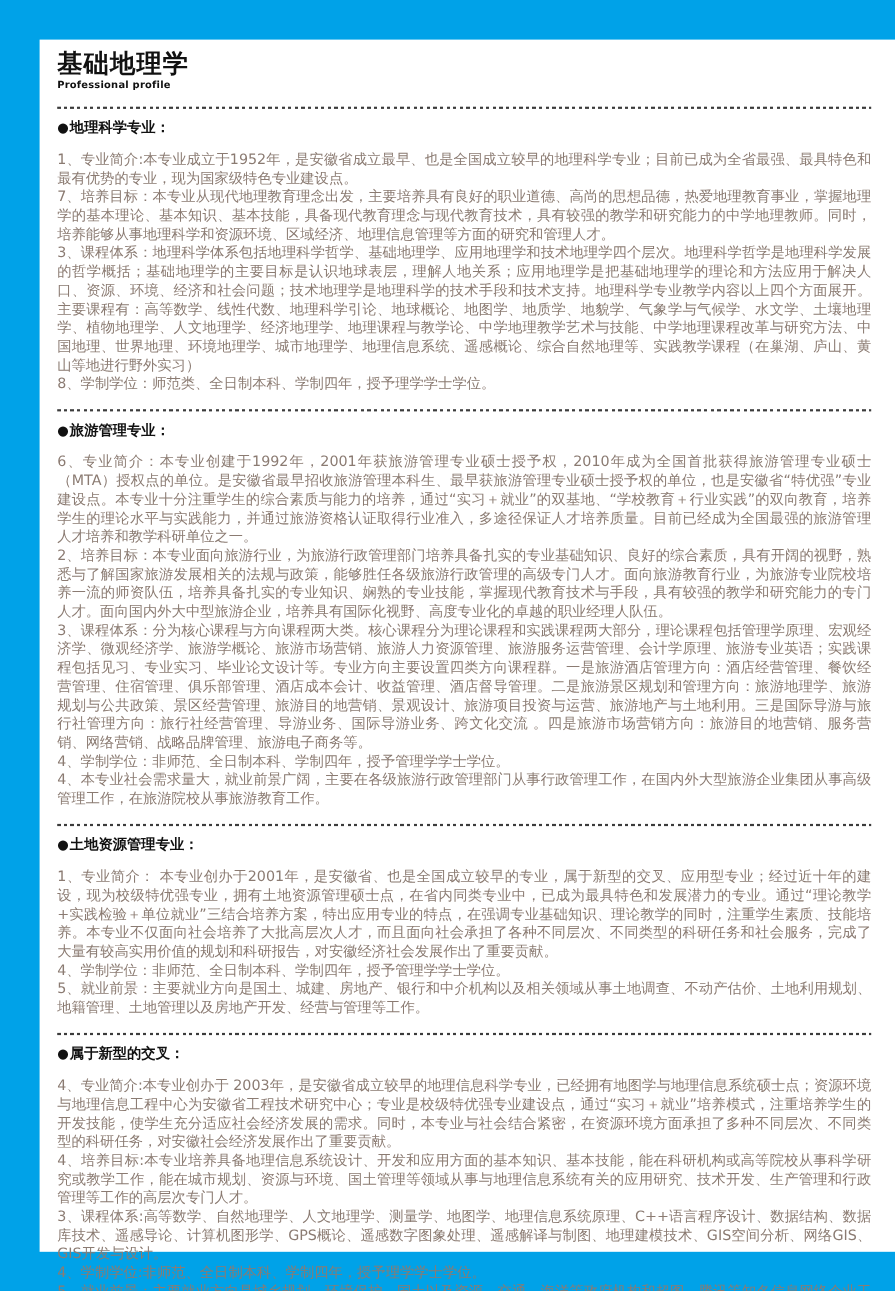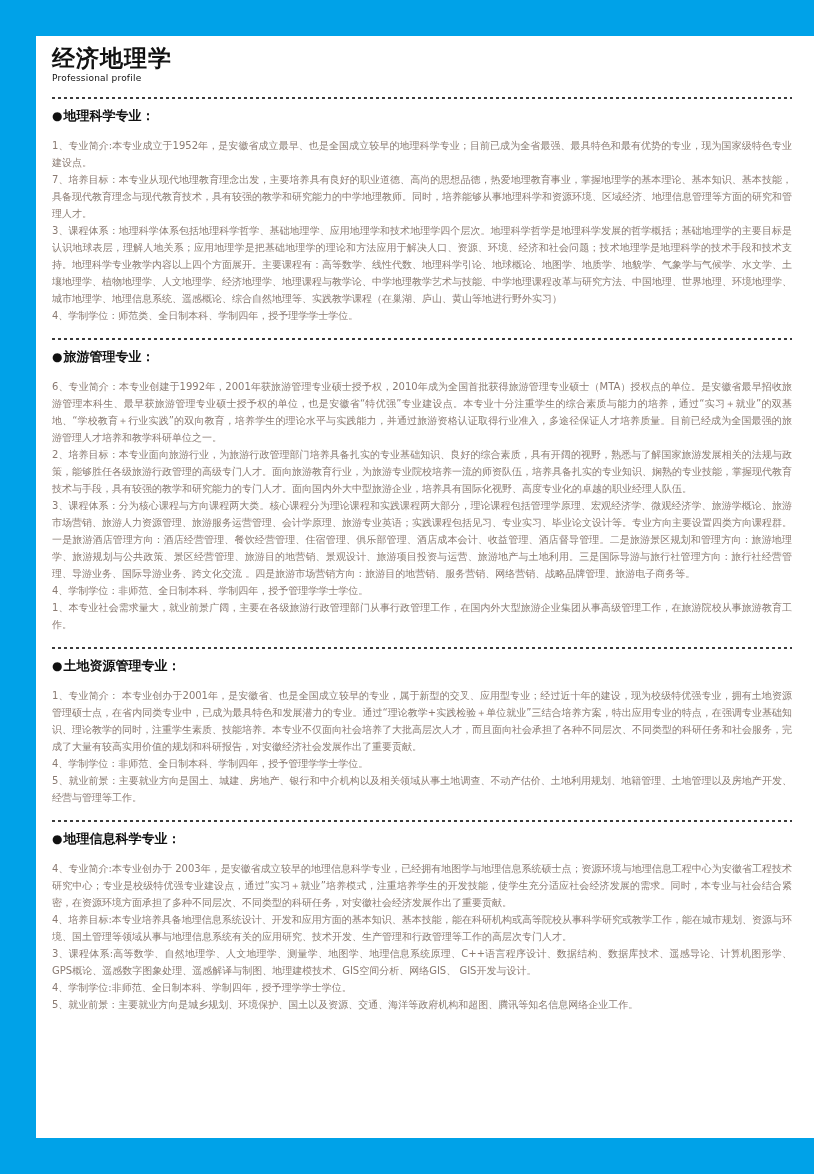--- a/index.html
+++ b/index.html
@@ -25,106 +25,106 @@
   .page-title {
     margin: 0;
     font-size: 23px;
     font-weight: 900;
     color: #111111;
     letter-spacing: 1px;
     line-height: 1.1;
   }
   .page-subtitle {
     font-size: 9px;
-    font-weight: normal;
+    font-weight: bold;
     color: #111111;
     margin-top: 2px;
     letter-spacing: 0.2px;
   }
   .divider {
     height: 2px;
     margin: 10px 0 8px 0;
     background: repeating-linear-gradient(to right, #3c3c3c 0 3px, transparent 3px 6px);
   }
   .section-heading {
     margin: 2px 0 12px 0;
     font-size: 13px;
     font-weight: bold;
     color: #111111;
     display: flex;
     align-items: center;
   }
   .bullet { margin-right: 1px; font-size: 12px; }
   .paragraphs p.body-text {
     margin: 0;
-    font-size: 10px;
+    font-size: 13px;
     line-height: 17px;
     color: #8b7b72;
     text-align: justify;
     white-space: pre-wrap;
     font-weight: 500;
   }
   .major-section { padding-bottom: 4px; }
 </style>
 </head>
 <body>
 
 <div class="page">
   <header class="page-header">
-    <h1 class="page-title">经济地理学</h1>
+    <h1 class="page-title">基础地理学</h1>
     <div class="page-subtitle">Professional profile</div>
   </header>
   <main>
   <section class="major-section">
     <div class="divider"></div>
     <h2 class="section-heading">
       <span class="bullet">●</span>
       <span class="heading-text">地理科学专业：</span>
     </h2>
     <div class="paragraphs">
           <p class="body-text">1、专业简介:本专业成立于1952年，是安徽省成立最早、也是全国成立较早的地理科学专业；目前已成为全省最强、最具特色和最有优势的专业，现为国家级特色专业建设点。</p>
           <p class="body-text">7、培养目标：本专业从现代地理教育理念出发，主要培养具有良好的职业道德、高尚的思想品德，热爱地理教育事业，掌握地理学的基本理论、基本知识、基本技能，具备现代教育理念与现代教育技术，具有较强的教学和研究能力的中学地理教师。同时，培养能够从事地理科学和资源环境、区域经济、地理信息管理等方面的研究和管理人才。</p>
           <p class="body-text">3、课程体系：地理科学体系包括地理科学哲学、基础地理学、应用地理学和技术地理学四个层次。地理科学哲学是地理科学发展的哲学概括；基础地理学的主要目标是认识地球表层，理解人地关系；应用地理学是把基础地理学的理论和方法应用于解决人口、资源、环境、经济和社会问题；技术地理学是地理科学的技术手段和技术支持。地理科学专业教学内容以上四个方面展开。主要课程有：高等数学、线性代数、地理科学引论、地球概论、地图学、地质学、地貌学、气象学与气候学、水文学、土壤地理学、植物地理学、人文地理学、经济地理学、地理课程与教学论、中学地理教学艺术与技能、中学地理课程改革与研究方法、中国地理、世界地理、环境地理学、城市地理学、地理信息系统、遥感概论、综合自然地理等、实践教学课程（在巢湖、庐山、黄山等地进行野外实习）</p>
-          <p class="body-text">4、学制学位：师范类、全日制本科、学制四年，授予理学学士学位。</p>
+          <p class="body-text">8、学制学位：师范类、全日制本科、学制四年，授予理学学士学位。</p>
         </div>
   </section>
 
   <section class="major-section">
     <div class="divider"></div>
     <h2 class="section-heading">
       <span class="bullet">●</span>
       <span class="heading-text">旅游管理专业：</span>
     </h2>
     <div class="paragraphs">
           <p class="body-text">6、专业简介：本专业创建于1992年，2001年获旅游管理专业硕士授予权，2010年成为全国首批获得旅游管理专业硕士（MTA）授权点的单位。是安徽省最早招收旅游管理本科生、最早获旅游管理专业硕士授予权的单位，也是安徽省“特优强”专业建设点。本专业十分注重学生的综合素质与能力的培养，通过“实习＋就业”的双基地、“学校教育＋行业实践”的双向教育，培养学生的理论水平与实践能力，并通过旅游资格认证取得行业准入，多途径保证人才培养质量。目前已经成为全国最强的旅游管理人才培养和教学科研单位之一。</p>
           <p class="body-text">2、培养目标：本专业面向旅游行业，为旅游行政管理部门培养具备扎实的专业基础知识、良好的综合素质，具有开阔的视野，熟悉与了解国家旅游发展相关的法规与政策，能够胜任各级旅游行政管理的高级专门人才。面向旅游教育行业，为旅游专业院校培养一流的师资队伍，培养具备扎实的专业知识、娴熟的专业技能，掌握现代教育技术与手段，具有较强的教学和研究能力的专门人才。面向国内外大中型旅游企业，培养具有国际化视野、高度专业化的卓越的职业经理人队伍。</p>
           <p class="body-text">3、课程体系：分为核心课程与方向课程两大类。核心课程分为理论课程和实践课程两大部分，理论课程包括管理学原理、宏观经济学、微观经济学、旅游学概论、旅游市场营销、旅游人力资源管理、旅游服务运营管理、会计学原理、旅游专业英语；实践课程包括见习、专业实习、毕业论文设计等。专业方向主要设置四类方向课程群。一是旅游酒店管理方向：酒店经营管理、餐饮经营管理、住宿管理、俱乐部管理、酒店成本会计、收益管理、酒店督导管理。二是旅游景区规划和管理方向：旅游地理学、旅游规划与公共政策、景区经营管理、旅游目的地营销、景观设计、旅游项目投资与运营、旅游地产与土地利用。三是国际导游与旅行社管理方向：旅行社经营管理、导游业务、国际导游业务、跨文化交流 。四是旅游市场营销方向：旅游目的地营销、服务营销、网络营销、战略品牌管理、旅游电子商务等。</p>
           <p class="body-text">4、学制学位：非师范、全日制本科、学制四年，授予管理学学士学位。</p>
-          <p class="body-text">1、本专业社会需求量大，就业前景广阔，主要在各级旅游行政管理部门从事行政管理工作，在国内外大型旅游企业集团从事高级管理工作，在旅游院校从事旅游教育工作。</p>
+          <p class="body-text">4、本专业社会需求量大，就业前景广阔，主要在各级旅游行政管理部门从事行政管理工作，在国内外大型旅游企业集团从事高级管理工作，在旅游院校从事旅游教育工作。</p>
         </div>
   </section>
 
   <section class="major-section">
     <div class="divider"></div>
     <h2 class="section-heading">
       <span class="bullet">●</span>
       <span class="heading-text">土地资源管理专业：</span>
     </h2>
     <div class="paragraphs">
           <p class="body-text">1、专业简介： 本专业创办于2001年，是安徽省、也是全国成立较早的专业，属于新型的交叉、应用型专业；经过近十年的建设，现为校级特优强专业，拥有土地资源管理硕士点，在省内同类专业中，已成为最具特色和发展潜力的专业。通过“理论教学+实践检验＋单位就业”三结合培养方案，特出应用专业的特点，在强调专业基础知识、理论教学的同时，注重学生素质、技能培养。本专业不仅面向社会培养了大批高层次人才，而且面向社会承担了各种不同层次、不同类型的科研任务和社会服务，完成了大量有较高实用价值的规划和科研报告，对安徽经济社会发展作出了重要贡献。</p>
           <p class="body-text">4、学制学位：非师范、全日制本科、学制四年，授予管理学学士学位。</p>
           <p class="body-text">5、就业前景：主要就业方向是国土、城建、房地产、银行和中介机构以及相关领域从事土地调查、不动产估价、土地利用规划、地籍管理、土地管理以及房地产开发、经营与管理等工作。</p>
         </div>
   </section>
 
   <section class="major-section">
     <div class="divider"></div>
     <h2 class="section-heading">
       <span class="bullet">●</span>
-      <span class="heading-text">地理信息科学专业：</span>
+      <span class="heading-text">属于新型的交叉：</span>
     </h2>
     <div class="paragraphs">
           <p class="body-text">4、专业简介:本专业创办于 2003年，是安徽省成立较早的地理信息科学专业，已经拥有地图学与地理信息系统硕士点；资源环境与地理信息工程中心为安徽省工程技术研究中心；专业是校级特优强专业建设点，通过“实习＋就业”培养模式，注重培养学生的开发技能，使学生充分适应社会经济发展的需求。同时，本专业与社会结合紧密，在资源环境方面承担了多种不同层次、不同类型的科研任务，对安徽社会经济发展作出了重要贡献。</p>
           <p class="body-text">4、培养目标:本专业培养具备地理信息系统设计、开发和应用方面的基本知识、基本技能，能在科研机构或高等院校从事科学研究或教学工作，能在城市规划、资源与环境、国土管理等领域从事与地理信息系统有关的应用研究、技术开发、生产管理和行政管理等工作的高层次专门人才。</p>
           <p class="body-text">3、课程体系:高等数学、自然地理学、人文地理学、测量学、地图学、地理信息系统原理、C++语言程序设计、数据结构、数据库技术、遥感导论、计算机图形学、GPS概论、遥感数字图象处理、遥感解译与制图、地理建模技术、GIS空间分析、网络GIS、 GIS开发与设计。</p>
           <p class="body-text">4、学制学位:非师范、全日制本科、学制四年，授予理学学士学位。</p>
           <p class="body-text">5、就业前景：主要就业方向是城乡规划、环境保护、国土以及资源、交通、海洋等政府机构和超图、腾讯等知名信息网络企业工作。</p>
         </div>
   </section>
 

